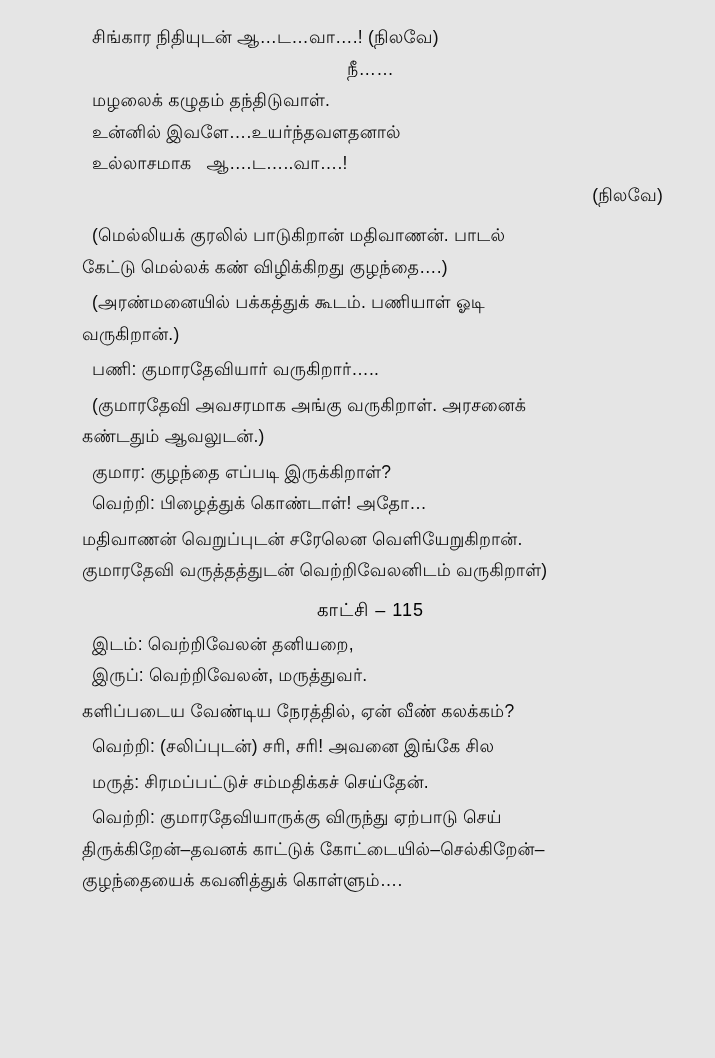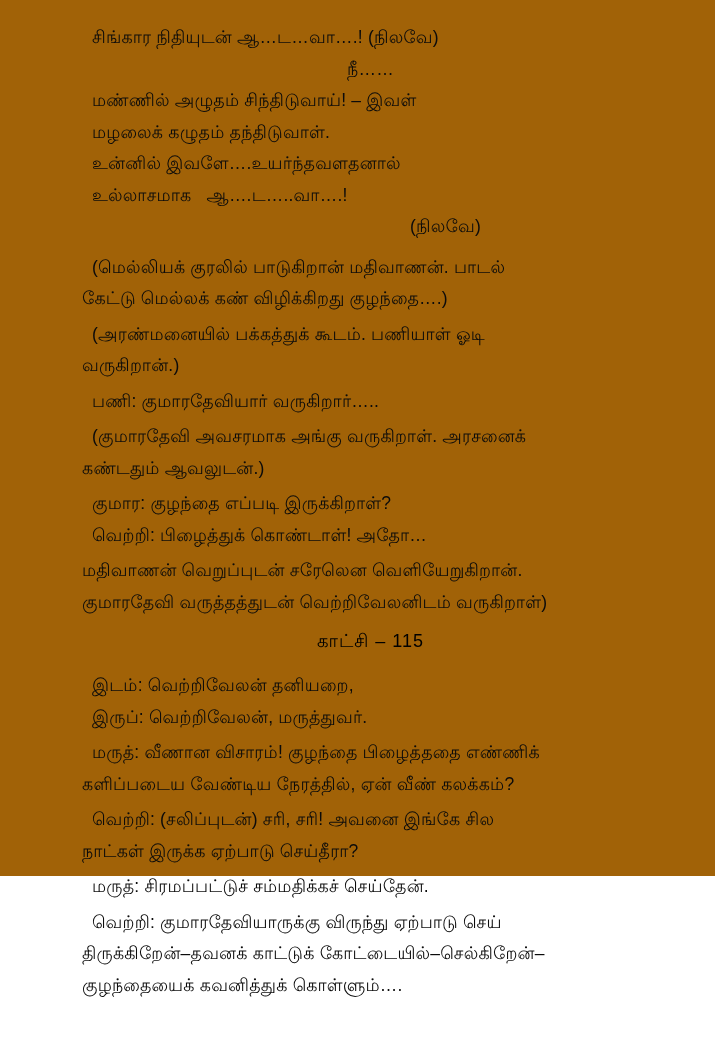--- a/index.html
+++ b/index.html
@@ -10,62 +10,61 @@
   body {
     width: 715px;
     height: 1058px;
     font-family: "Liberation Serif", "DejaVu Serif", serif;
     color: #000000;
     overflow: hidden;
   }
   .page {
     position: relative;
     width: 715px;
-    height: 876px;
+    height: 1058px;
     box-sizing: border-box;
     padding: 22px 52px 10px 78px;
-    background: #a16207;
+    background: #e5e5e5;
   }
   .line {
     font-size: 17.5px;
     line-height: 31.5px;
     letter-spacing: 0.2px;
     white-space: pre-wrap;
     color: #0b0b0b;
     font-family: "Liberation Sans", "DejaVu Sans", sans-serif;
   }
   .indent-0 { margin-left: 4px; }
   .indent-1 { margin-left: 14px; }
   .center { text-align: center; }
   .scene-head {
     text-align: center;
     font-size: 18px;
     line-height: 34px;
     margin-top: 6px;
-    margin-bottom: 12px;
+    margin-bottom: 2px;
     letter-spacing: 1px;
     font-family: "Liberation Sans", "DejaVu Sans", sans-serif;
   }
   .block { margin: 0; padding: 0; }
   .gap-sm { height: 4px; }
   .gap-md { height: 9px; }
 </style>
 </head>
 <body>
 
 <div class="page">
 
   <div class="block">
     <div class="line indent-1">சிங்கார நிதியுடன் ஆ…ட…வா….! (நிலவே)</div>
     <div class="line center">நீ……</div>
-    <div class="line indent-1">மண்ணில் அழுதம் சிந்திடுவாய்! – இவள்</div>
     <div class="line indent-1">மழலைக் கழுதம் தந்திடுவாள்.</div>
     <div class="line indent-1">உன்னில் இவளே….உயர்ந்தவளதனால்</div>
     <div class="line indent-1">உல்லாசமாக   ஆ….ட…..வா….!</div>
-    <div class="line" style="text-align:center; padding-left:150px;">(நிலவே)</div>
+    <div class="line" style="text-align:right; padding-left:150px;">(நிலவே)</div>
   </div>
 
   <div class="gap-md"></div>
 
   <div class="block">
     <div class="line indent-1">(மெல்லியக் குரலில் பாடுகிறான் மதிவாணன். பாடல்</div>
     <div class="line indent-0">கேட்டு மெல்லக் கண் விழிக்கிறது குழந்தை….)</div>
   </div>
 
   <div class="gap-sm"></div>
@@ -108,29 +107,27 @@
   <div class="scene-head">காட்சி – 115</div>
 
   <div class="block">
     <div class="line indent-1">இடம்: வெற்றிவேலன் தனியறை,</div>
     <div class="line indent-1">இருப்: வெற்றிவேலன், மருத்துவர்.</div>
   </div>
 
   <div class="gap-sm"></div>
 
   <div class="block">
-    <div class="line indent-1">மருத்: வீணான விசாரம்! குழந்தை பிழைத்ததை எண்ணிக்</div>
     <div class="line indent-0">களிப்படைய வேண்டிய நேரத்தில், ஏன் வீண் கலக்கம்?</div>
   </div>
 
   <div class="gap-sm"></div>
 
   <div class="block">
     <div class="line indent-1">வெற்றி: (சலிப்புடன்) சரி, சரி! அவனை இங்கே சில</div>
-    <div class="line indent-0">நாட்கள் இருக்க ஏற்பாடு செய்தீரா?</div>
   </div>
 
   <div class="gap-sm"></div>
 
   <div class="block">
     <div class="line indent-1">மருத்: சிரமப்பட்டுச் சம்மதிக்கச் செய்தேன்.</div>
   </div>
 
   <div class="gap-sm"></div>
 

